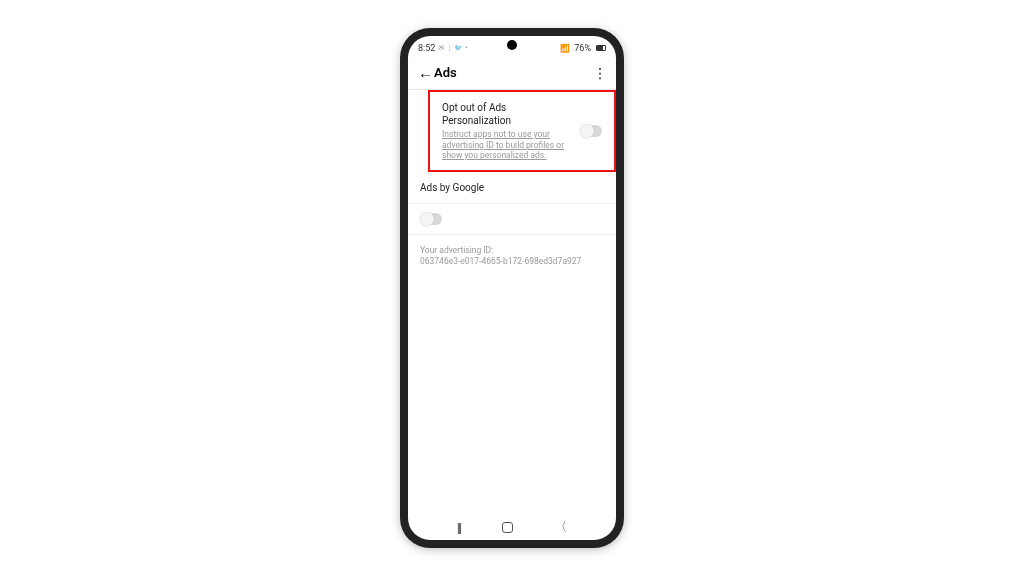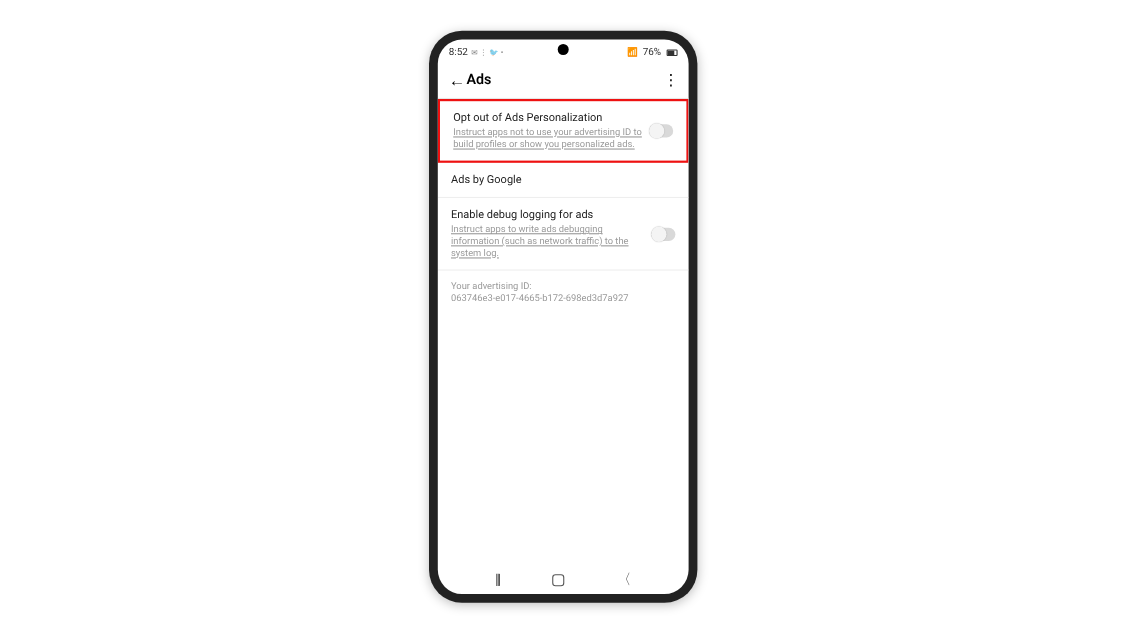--- a/index.html
+++ b/index.html
@@ -6,21 +6,21 @@
   body {
     width: 1024px;
     height: 576px;
     background: #ffffff;
     display: flex;
     align-items: center;
     justify-content: center;
     font-family: -apple-system, Roboto, "Helvetica Neue", Arial, sans-serif;
   }
   .phone-frame {
-    width: 244px;
+    width: 224px;
     height: 520px;
     background: #222;
     border-radius: 30px;
     padding: 8px 8px;
     box-shadow: 0 2px 10px rgba(0,0,0,0.25);
     position: relative;
   }
   .phone-screen {
     width: 100%;
     height: 100%;
@@ -109,20 +109,21 @@
     content: "";
     position: absolute;
     left: 0; top: -1px;
     width: 14px; height: 14px;
     background: #f4f4f4;
     border-radius: 50%;
     box-shadow: 0 0 1px rgba(0,0,0,0.3);
   }
   .highlight {
     border: 2px solid #e11;
+    margin-left: 20px;
   }
   .ad-id-block {
     padding: 10px 12px;
     font-size: 8.5px;
     color: #9a9a9a;
     line-height: 1.3;
   }
   .nav-bar {
     height: 26px;
     display: flex;
@@ -177,24 +178,20 @@
         <div class="toggle"></div>
       </div>
 
       <div class="row">
         <div class="row-body">
           <div class="row-title">Ads by Google</div>
         </div>
       </div>
 
       <div class="row">
-        <div class="row-body">
-          <div class="row-title">Enable debug logging for ads</div>
-          <div class="row-desc">Instruct apps to write ads debugging information (such as network traffic) to the system log.</div>
-        </div>
         <div class="toggle"></div>
       </div>
 
       <div class="ad-id-block">
         <div>Your advertising ID:</div>
         <div>063746e3-e017-4665-b172-698ed3d7a927</div>
       </div>
 
     </div>
 

